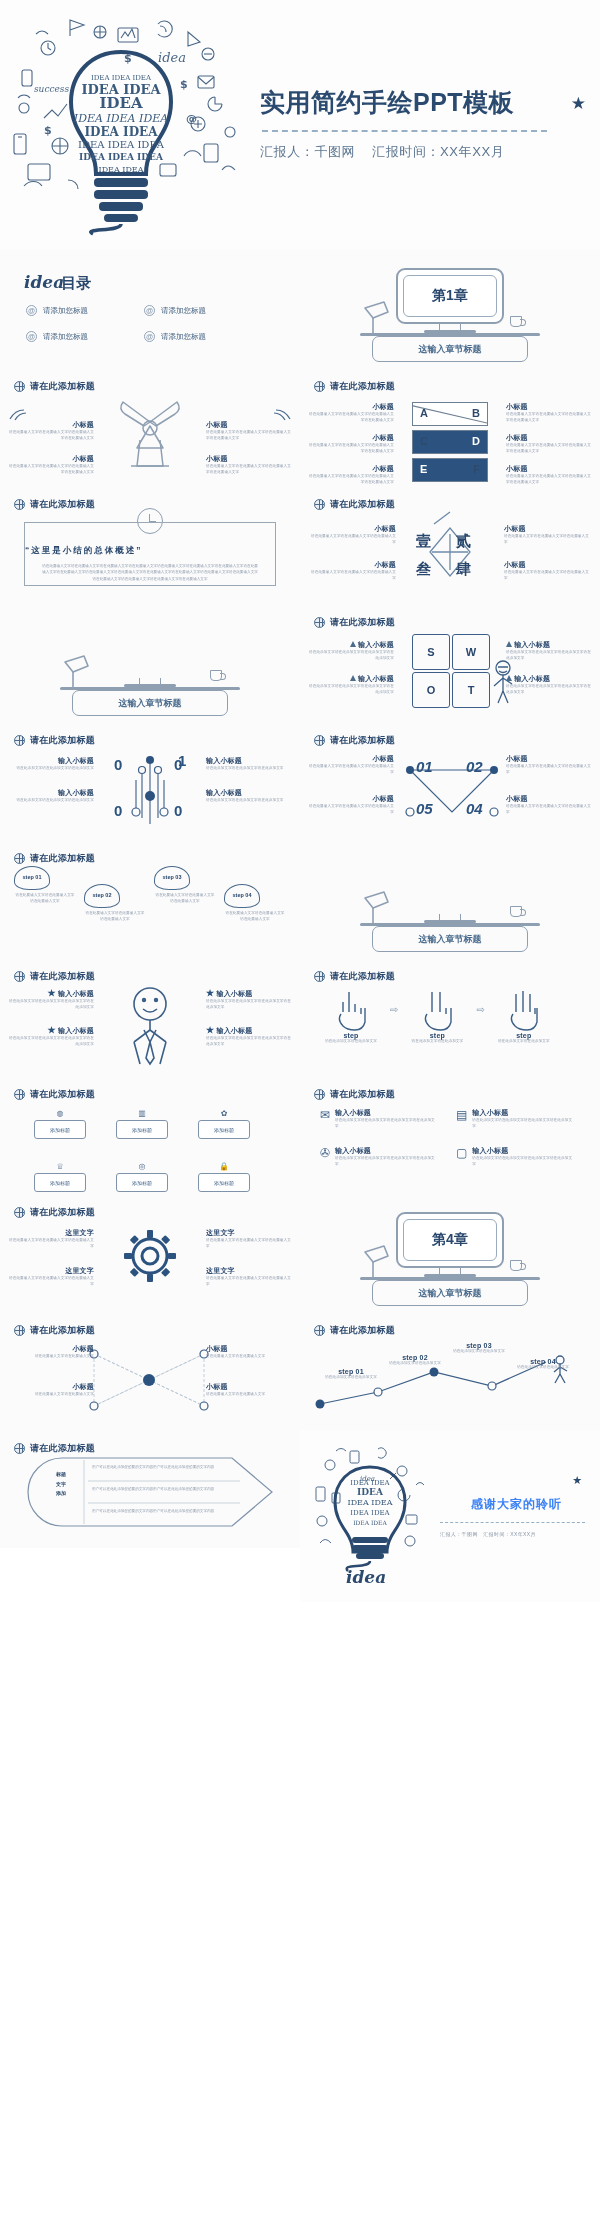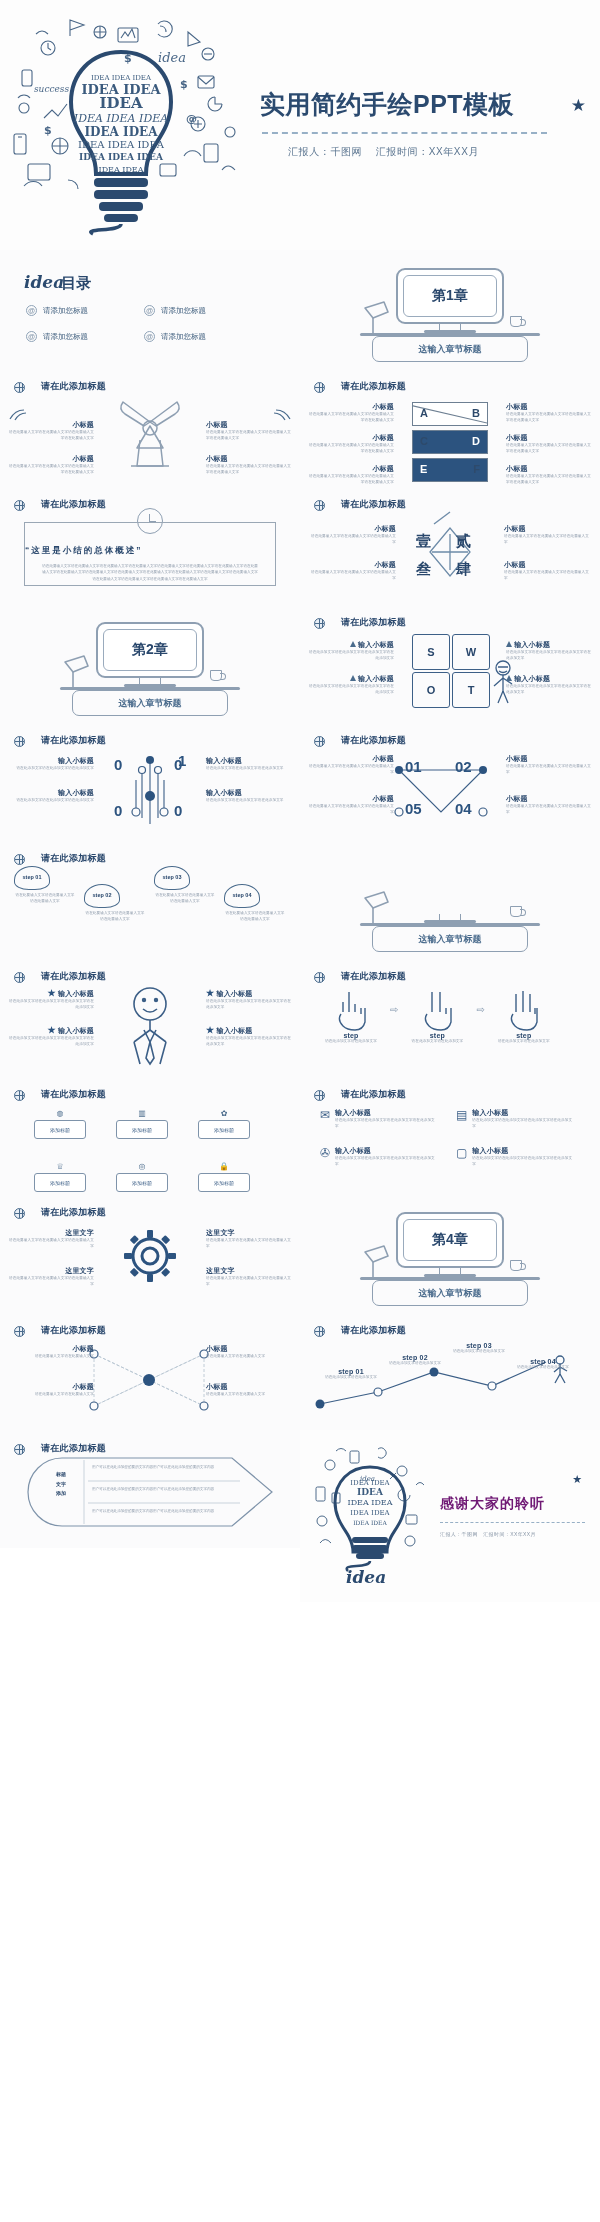--- a/index.html
+++ b/index.html
@@ -16,32 +16,32 @@
   .slide { background:#fbfbfc; position:relative; overflow:hidden; }
   .grid { display:flex; flex-wrap:wrap; }
   .half { width:300px; height:118px; }
 
   
   .cover { width:600px; height:250px; display:flex; align-items:center; background:#fdfdfd; }
   .cover-art { width:260px; height:250px; position:relative; }
   .cover-right { flex:1; padding-right:18px; position:relative; }
   .cover-title { font-size:25px; font-weight:bold; color:#2b4a6f; letter-spacing:0.5px; line-height:1.1; }
   .dash { height:0; border-top:2px dashed #97b0c6; margin:13px 0 11px 2px; width:285px; }
-  .cover-meta { font-size:10px; color:#5b7590; letter-spacing:.6px;margin-left:28px; }
+  .cover-meta { font-size:13px; color:#5b7590; letter-spacing:.6px; }
   .cover-star { position:absolute; right:14px; top:4px; color:#2b4a6f; font-size:17px; }
 
   
   .bulb { position:absolute; left:56px; top:46px; }
   .doodles { position:absolute; left:8px; top:14px; opacity:.92; }
 
   
   .script { font-family:"DejaVu Serif", serif; font-style:italic; font-weight:bold; color:#2b4a6f; }
 
   
-  .sl-head { display:flex; align-items:flex-end; gap:16px; padding:12px 0 0 14px; }
+  .sl-head { display:flex; align-items:center; gap:5px; padding:12px 0 0 14px; }
   .globe { width:11px; height:11px; border-radius:50%; border:1.2px solid #4a6b8c; position:relative; background:#e8eef5; flex:none; }
   .globe:before { content:""; position:absolute; left:4px; top:0; width:2px; height:9px; border-left:1.2px solid #4a6b8c; border-right:1.2px solid #4a6b8c; }
   .globe:after { content:""; position:absolute; left:0; top:4px; width:9px; height:0; border-top:1.2px solid #4a6b8c; }
   .sl-title { font-size:9px; font-weight:bold; color:#29476c; letter-spacing:.3px; }
 
   
   .sub { font-size:7px; font-weight:bold; color:#29476c; letter-spacing:.2px; }
   .body-t { font-size:3.6px; color:#8795a6; line-height:1.65; letter-spacing:.1px; }
   .col { width:86px; }
   .tleft { text-align:right; }
@@ -112,21 +112,21 @@
   
   .bx { width:52px;height:19px;border:1.1px solid #7e93aa;border-radius:3px;display:flex;align-items:center;justify-content:center;font-size:5px;color:#3c5f87;background:#fff; }
   .bx-ico { width:52px;height:14px;display:flex;align-items:center;justify-content:center;color:#4a6b8c;font-size:8px; }
 
   
   .ribbon { position:absolute; left:26px; top:26px; width:250px; height:72px; }
   .rb-txt { position:absolute; font-size:3.6px; color:#8795a6; line-height:1.6; }
 
   
   .thanks { width:600px; height:172px; display:flex; align-items:center; background:#fdfdfd; }
-  .th-title { font-size:14px; font-weight:bold; color:#701a75; letter-spacing:1px; }
+  .th-title { font-size:12px; font-weight:bold; color:#3b82f6; letter-spacing:1px;margin-left:31px; }
   .th-dash { height:0;border-top:1.6px dashed #97b0c6; margin:9px 0 8px; width:145px; }
   .th-meta { font-size:5px; color:#8795a6; letter-spacing:.4px; }
 
   svg { display:block; overflow:visible; }
 </style>
 </head>
 <body>
 
 <div class="deck">
 
@@ -417,25 +417,20 @@
           <div class="body-t">请在此要输入文字请在此要输入文字请在此要输入文字</div>
         </div>
       </div>
     </div>
 
     <div class="slide half chap">
       <svg class="lamp" width="34" height="36" viewBox="0 0 34 36">
         <path d="M4 34h14M11 34V18" stroke="#8e9fb2" stroke-width="1.6" fill="none"></path>
         <path d="M11 18 L3 8 L22 2 L26 12 Z" stroke="#8e9fb2" stroke-width="1.6" fill="none" stroke-linejoin="round"></path>
       </svg>
-      <div class="monitor">
-        <div class="screen">
-          <span class="chap-no">第2章</span>
-        </div>
-      </div>
       <div class="stand"></div>
       <div class="mbase"></div>
       <div class="cup"></div>
       <div class="desk"></div>
       <div class="plate">
         <span>这输入章节标题</span>
       </div>
     </div>
 
     <div class="slide half">
@@ -527,21 +522,21 @@
           <div class="body-t">请在此添加文字请在此添加文字请在此添加文字</div>
         </div>
       </div>
     </div>
 
     <div class="slide half">
       <div class="sl-head">
         <span class="globe"></span>
         <span class="sl-title">请在此添加标题</span>
       </div>
-      <div style="position:absolute;left:89px;top:34px;width:104px;height:70px;">
+      <div style="position:absolute;left:100px;top:34px;width:104px;height:70px;font-style:italic;">
         <svg width="104" height="70" viewBox="0 0 104 70" style="position:absolute;left:0;top:0">
           <g stroke="#3c5f87" stroke-width="1.1" fill="none">
             <path d="M10 14 L52 56 L94 14"></path>
               <path d="M10 14 L94 14"></path>
               <path d="M10 56 L52 14 L94 56" opacity="0"></path>
           </g>
           <g fill="#2c537f">
               <circle cx="10" cy="14" r="4"></circle>
               <circle cx="94" cy="14" r="4"></circle>
             </g>

